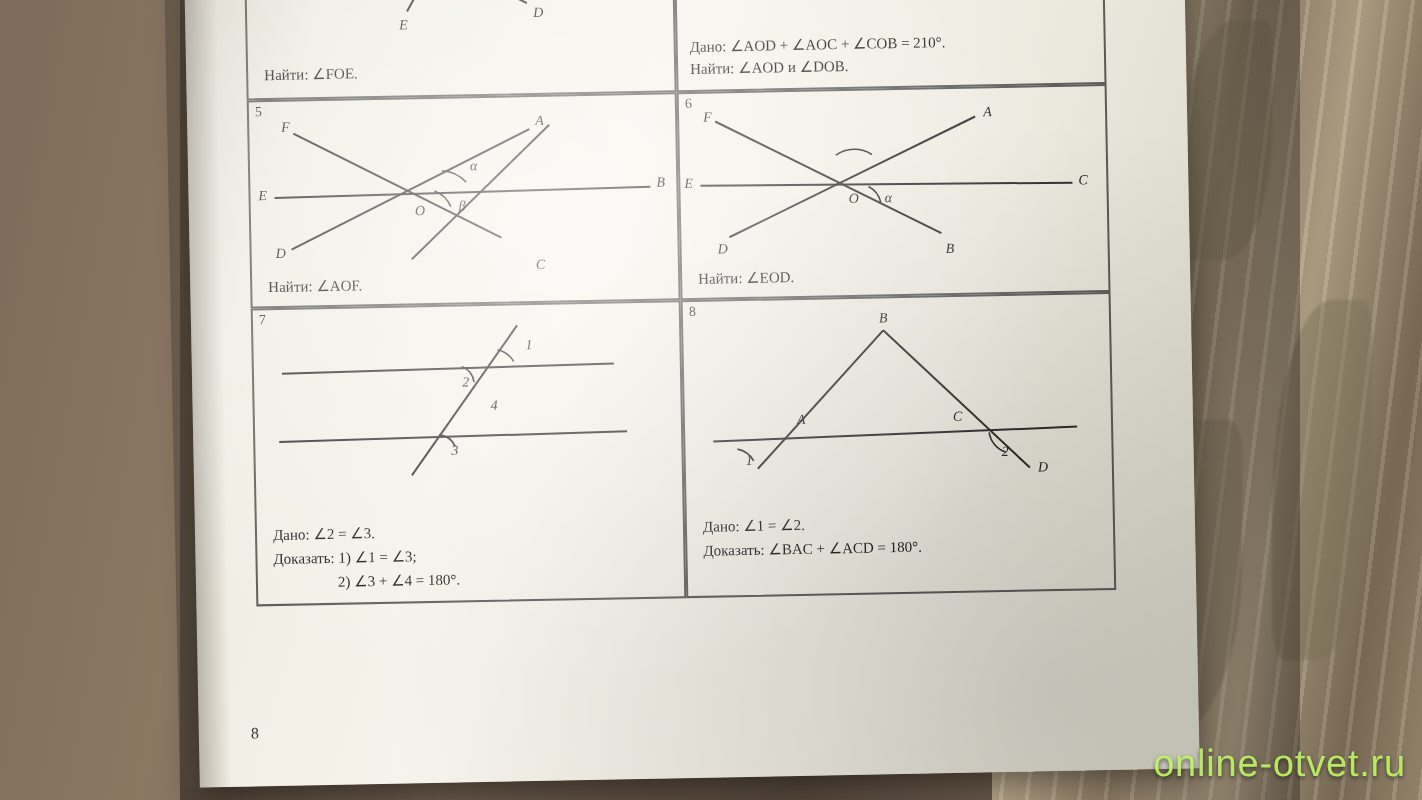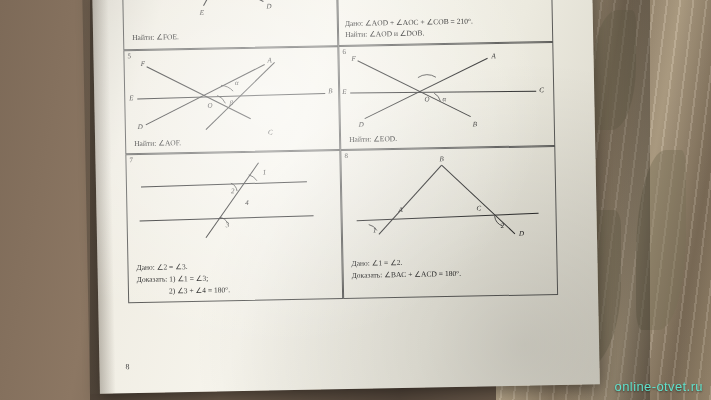--- a/index.html
+++ b/index.html
@@ -52,21 +52,21 @@
   .cellnum{position:absolute;font-size:7px;color:#333;left:3px;top:1px;}
   .cap{position:absolute;font-size:7.5px;color:#1b1b1b;white-space:nowrap;}
   svg.fig{position:absolute;left:0;top:0;overflow:visible;}
   .ln{stroke:#2c2c2c;stroke-width:1;fill:none;}
   .lbl{font-size:7px;fill:#222;font-style:italic;font-family:"Liberation Serif",serif;}
   .arc{stroke:#2c2c2c;stroke-width:.8;fill:none;}
 
   .pagenum{position:absolute;left:26px;bottom:22px;font-size:8px;color:#3a3a3a;}
 
   .watermark{position:absolute;right:8px;bottom:6px;
-    font-family:"Liberation Sans",sans-serif;font-size:13px;color:#5eead4;
+    font-family:"Liberation Sans",sans-serif;font-size:19px;color:#bef264;
     letter-spacing:.4px;text-shadow:0 1px 2px rgba(0,0,0,.6);opacity:.92;}
 </style>
 </head>
 <body>
 
 <div id="scene">
 
   <div class="bg"></div>
   <div class="bg-left"></div>
 

